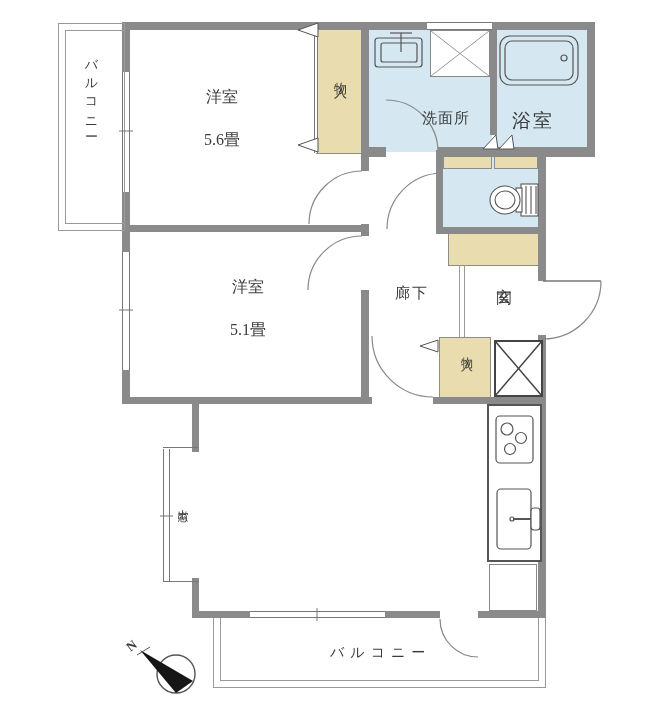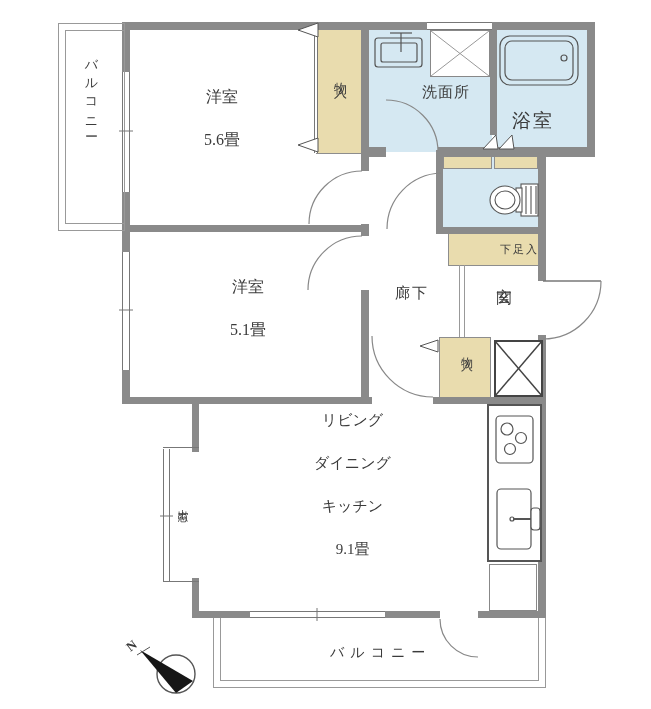--- a/index.html
+++ b/index.html
@@ -165,38 +165,31 @@
     <span>5.6畳</span>
   </div>
 
   <div class="lbl center" style="left:183px;top:289px;width:130px;height:52px;font-size:16px;flex-direction:column;line-height:23px;">
     <span>洋室</span>
     <span>5.1畳</span>
   </div>
 
   <div class="lbl vert" style="left:331px;top:72px;font-size:13px;letter-spacing:3px;">物入</div>
 
-  <div class="lbl" style="left:422px;top:83px;font-size:15px;letter-spacing:1px;">洗面所</div>
+  <div class="lbl" style="left:422px;top:109px;font-size:15px;letter-spacing:1px;">洗面所</div>
 
   <div class="lbl" style="left:512px;top:108px;font-size:19px;letter-spacing:2px;">浴室</div>
 
-  <div class="lbl center" style="left:448px;top:234px;width:91px;height:30px;font-size:11px;letter-spacing:2px;">下足入</div>
 
   <div class="lbl vert" style="left:494px;top:276px;font-size:15px;letter-spacing:3px;">玄関</div>
 
   <div class="lbl" style="left:395px;top:284px;font-size:15px;letter-spacing:2px;">廊下</div>
 
   <div class="lbl vert" style="left:458px;top:347px;font-size:12px;letter-spacing:2px;">物入</div>
 
-  <div class="lbl center" style="left:280px;top:467px;width:145px;height:94px;font-size:15px;flex-direction:column;line-height:23px;">
-    <span>リビング</span>
-    <span>ダイニング</span>
-    <span>キッチン</span>
-    <span>9.1畳</span>
-  </div>
 
   <div class="lbl vert" style="left:175px;top:500px;font-size:11px;letter-spacing:2px;">出窓</div>
 
   <div class="lbl" style="left:330px;top:644px;font-size:14px;letter-spacing:6px;">バルコニー</div>
 
   <div class="lbl" style="left:127px;top:638px;font-size:13px;transform:rotate(-38deg);font-weight:bold;">N</div>
 
 </div>
 
 </body></html>

